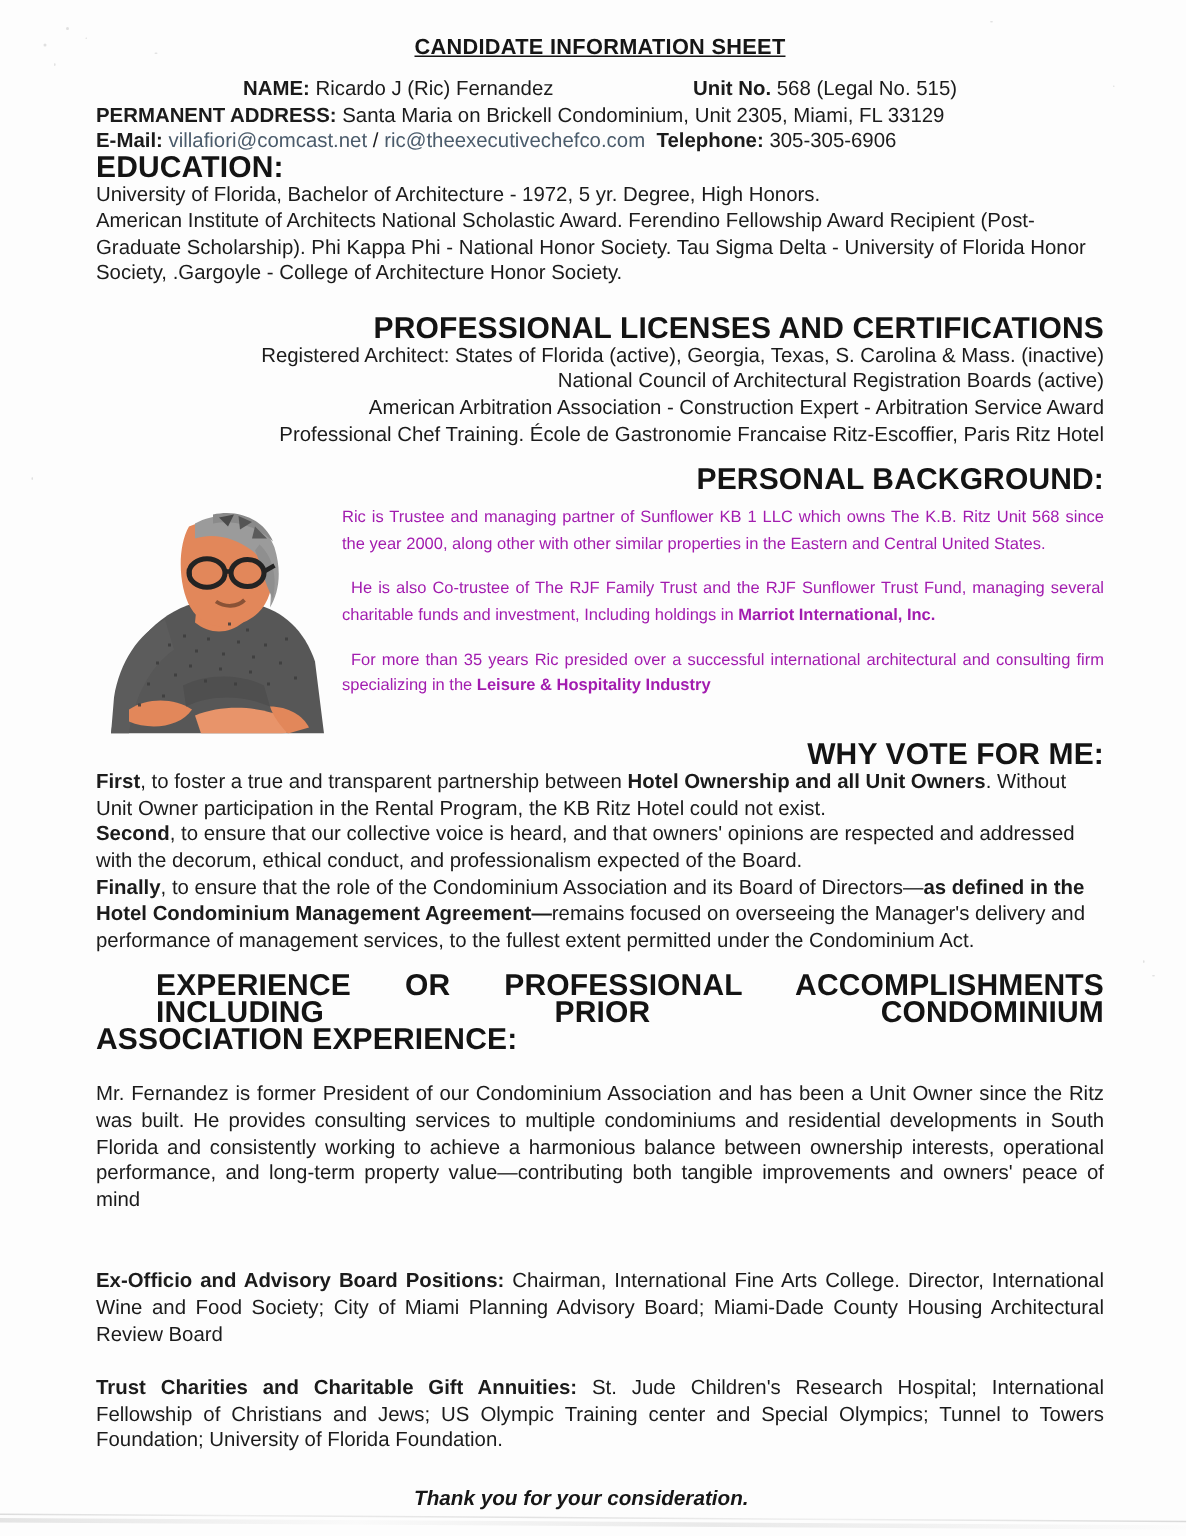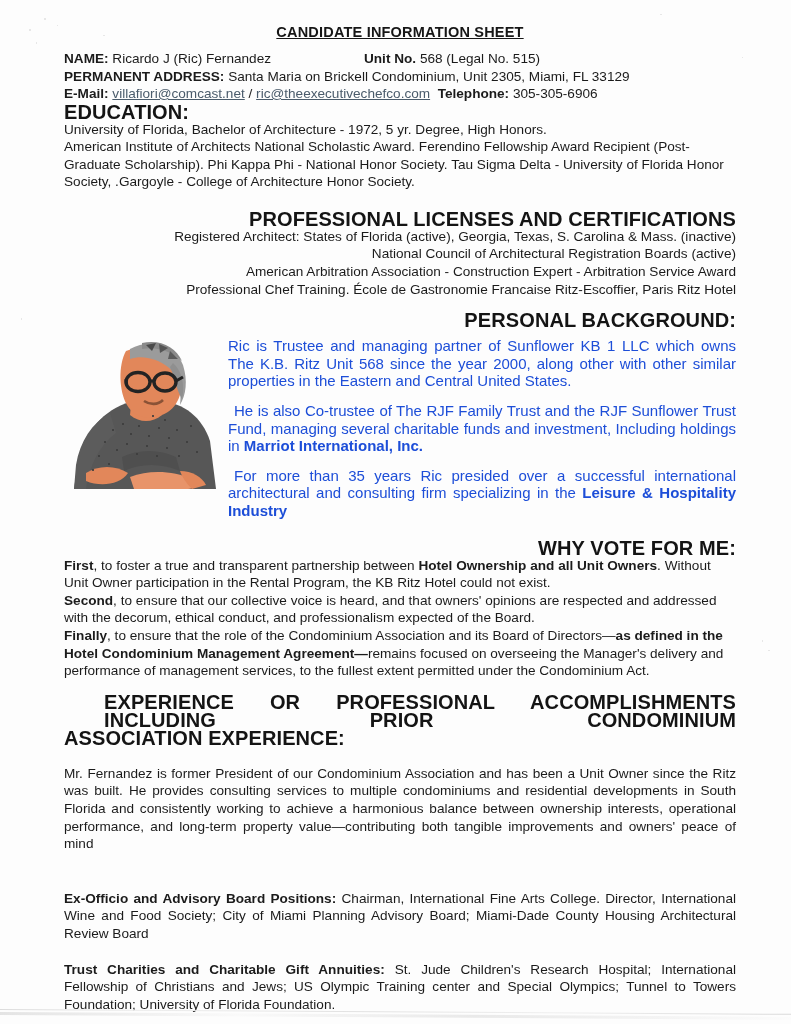--- a/index.html
+++ b/index.html
@@ -82,26 +82,26 @@
     font-size: 20px;
     line-height: 18px;
     color: #141414;
     letter-spacing: .1px;
   }
   .indent-1 { padding-left: 10px; text-align: right; }
 
   .name-row {
     display: flex;
     margin-top: 6px;
+    justify-content: center;
   }
   .name-row .left { width: 300px; }
 
   .mail a, .mail .link {
     color: #4a5b6b;
-    text-decoration: underline;
   }
 
   .gap-s { height: 7px; }
   .gap-m { height: 13px; }
   .gap-l { height: 19px; }
 
   
   .bio-block {
     position: relative;
     margin-top: 8px;
@@ -113,23 +113,23 @@
     top: 0;
     width: 160px;
     height: 152px;
   }
   .bio-text {
     margin-left: 164px;
     width: 508px;
   }
   .bio-text p {
     margin: 0 0 12px 0;
-    font-size: 15px;
+    font-size: 11px;
     line-height: 17.6px;
-    color: #1d4ed8;
+    color: #a21caf;
     text-align: justify;
   }
   .bio-text p.lead { text-indent: 6px; }
 
   .just {
     text-align: justify;
     margin-top: 18px;
   }
   .spread {
     text-align: justify;

